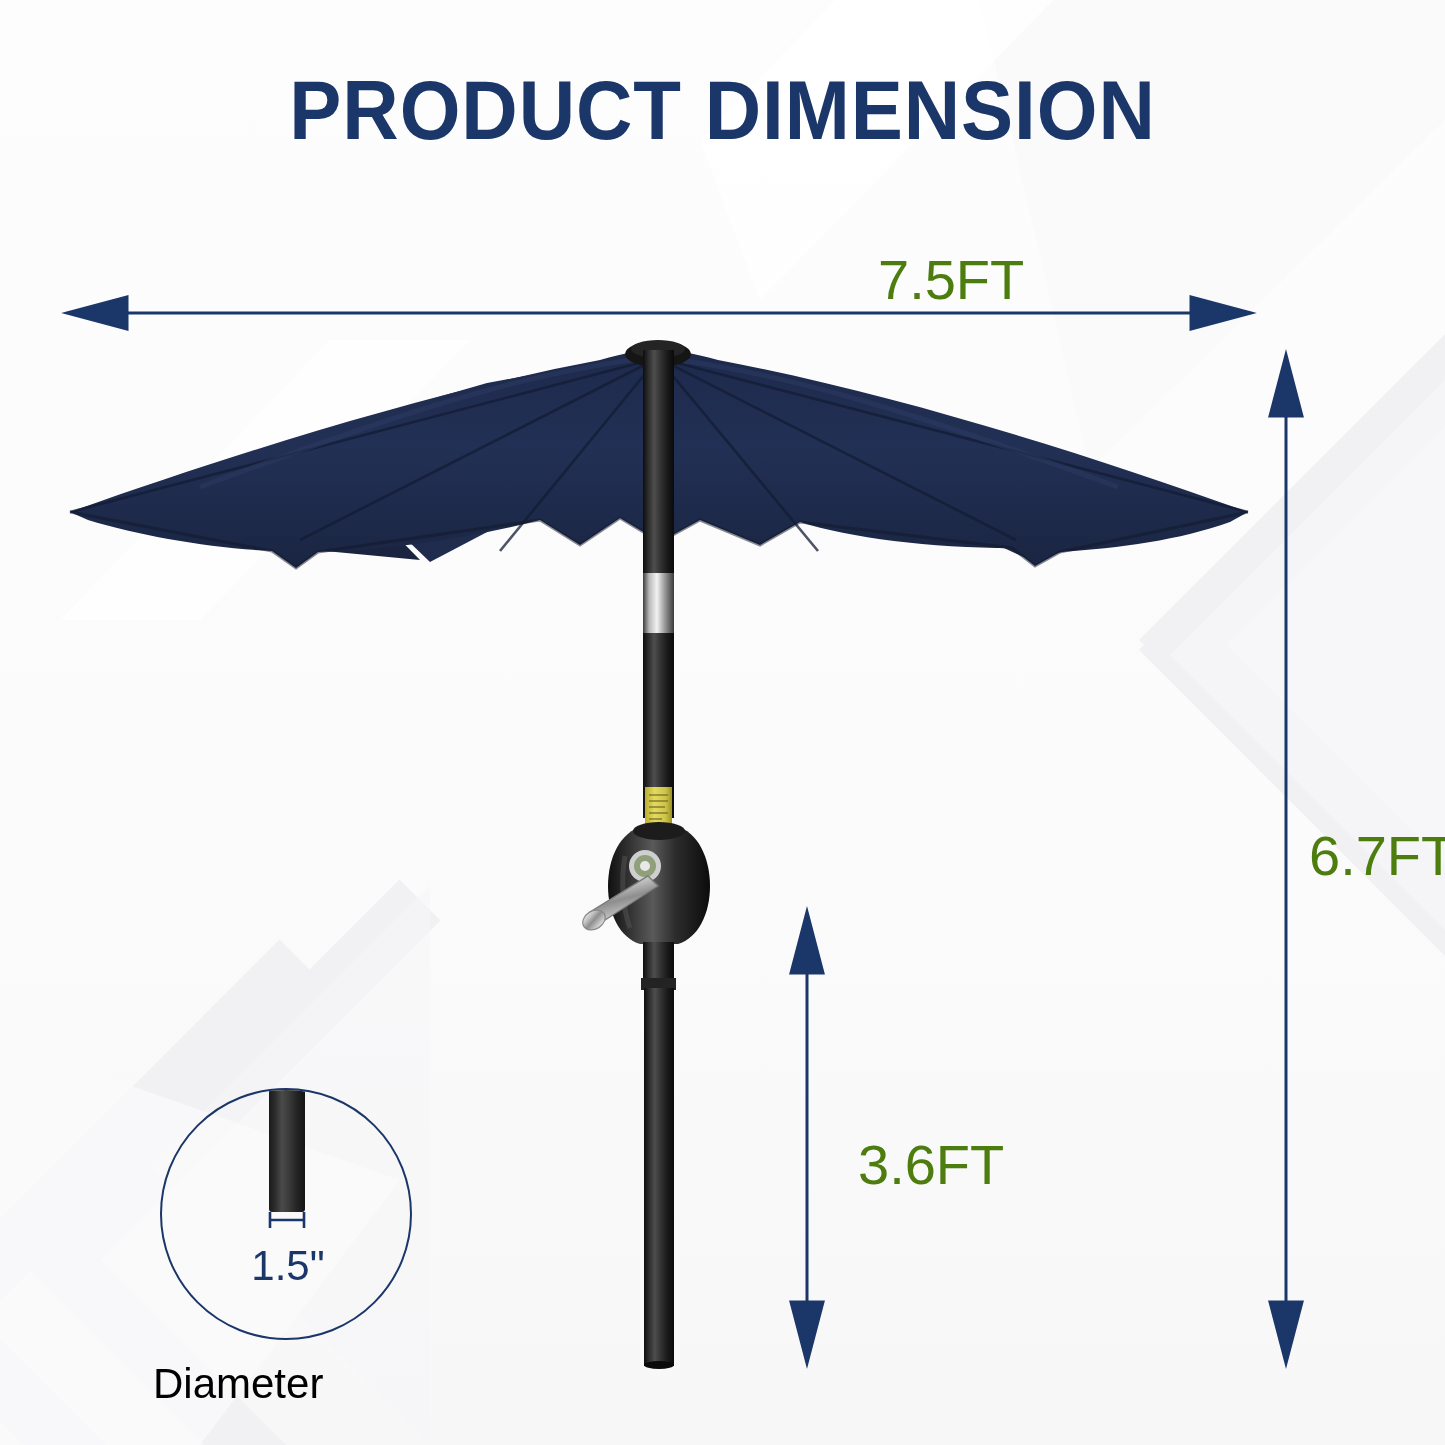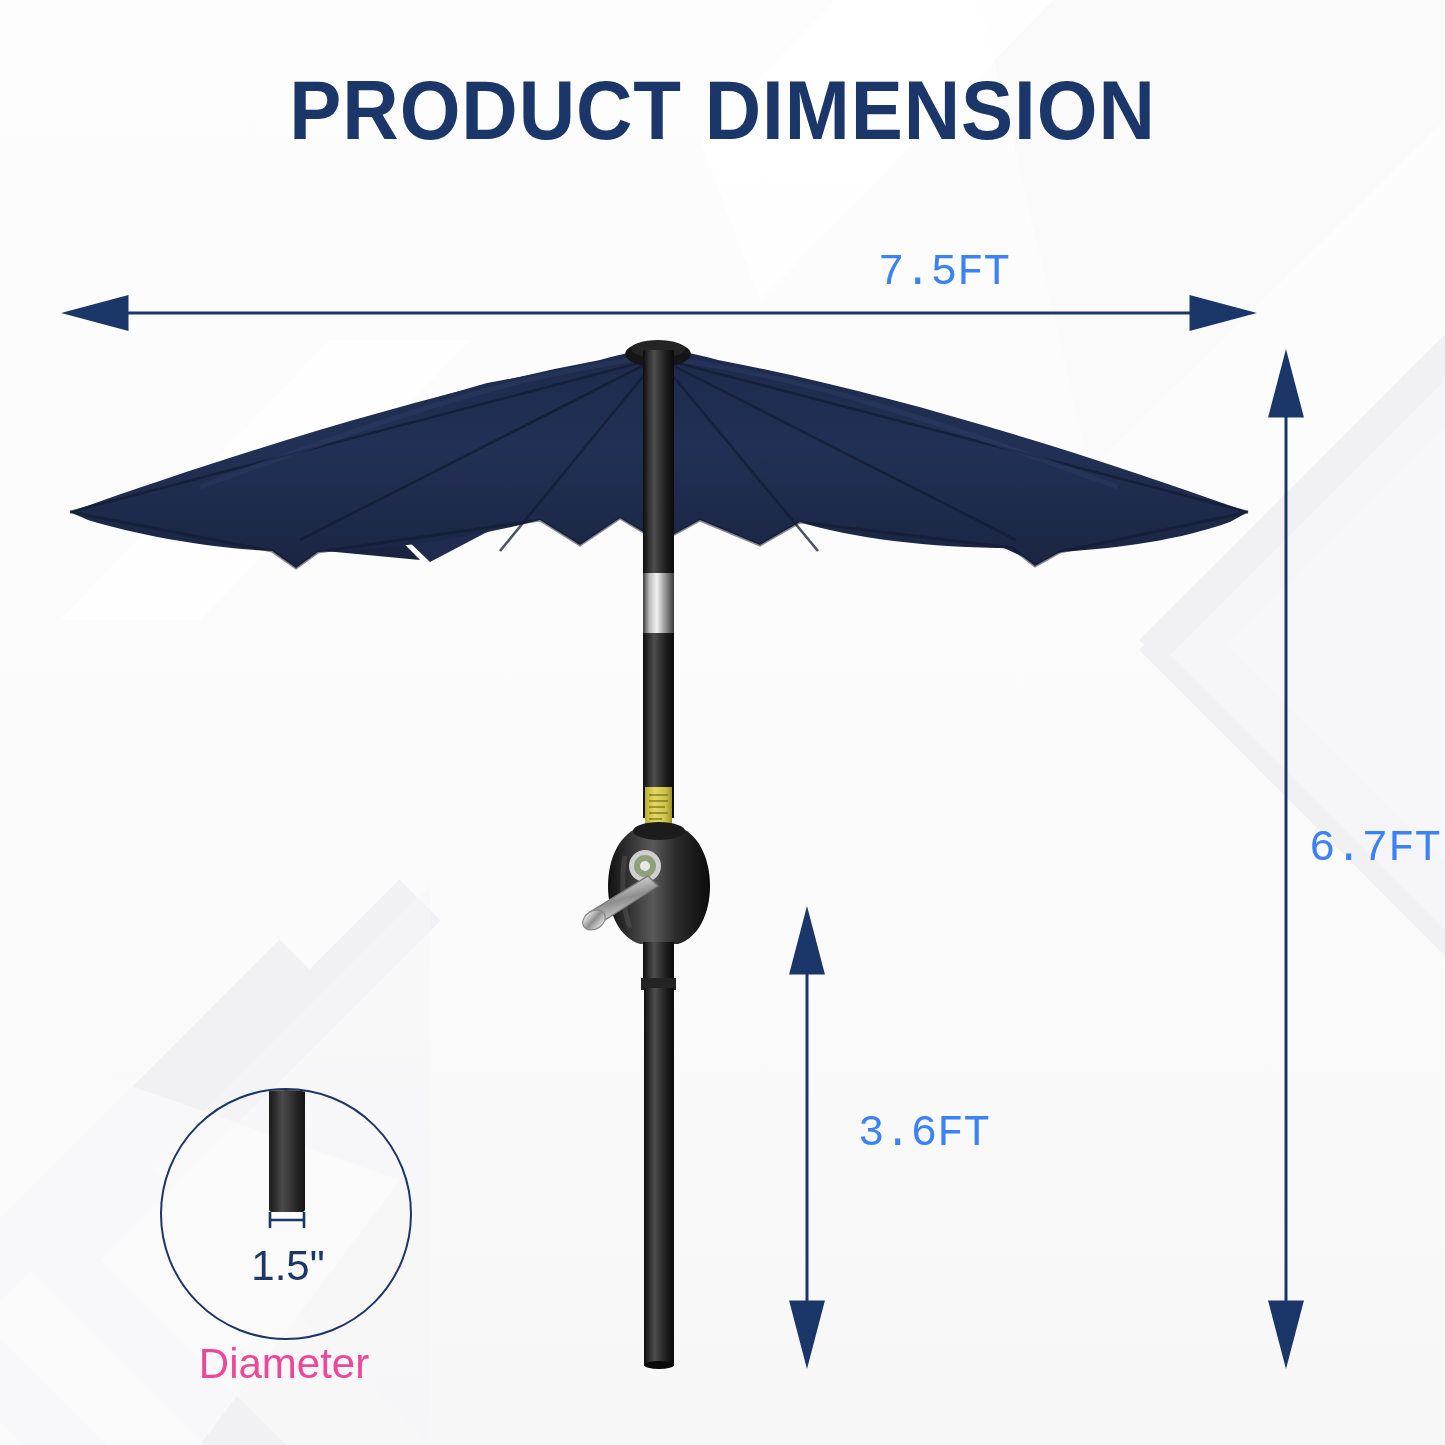--- a/index.html
+++ b/index.html
@@ -65,30 +65,30 @@
     top: 0;
     width: 1445px;
     height: 1445px;
     z-index: 5;
     pointer-events: none;
   }
 
   .dim-label {
     position: absolute;
     z-index: 6;
-    color: #3b82f6;
-    font-size: 44px;
+    color: #4d7c0f;
+    font-size: 56px;
     font-weight: normal;
-    font-family: Liberation Mono, monospace;
+    font-family: Liberation Sans, sans-serif;
     white-space: nowrap;
     user-select: none;
   }
   #label-width  { left: 878px; top: 247px; }
   #label-height { left: 1309px; top: 796px; margin-top: 27px; }
-  #label-clear  { left: 858px; top: 1108px; }
+  #label-clear  { left: 858px; top: 1132px; }
 
   
   #callout {
     position: absolute;
     left: 160px;
     top: 1088px;
     width: 280px;
     height: 300px;
     z-index: 6;
   }
@@ -132,24 +132,24 @@
     text-align: center;
     color: #1b3668;
     font-size: 42px;
     font-weight: normal;
     font-family: "Liberation Sans", sans-serif;
     user-select: none;
   }
   #callout-caption {
     position: absolute;
     left: -7px;
-    top: 252px;
+    top: 272px;
     width: 262px;
-    text-align: center;
-    color: #ec4899;
+    text-align: left;
+    color: #000000;
     font-size: 42px;
     font-weight: normal;
     font-family: "Liberation Sans", sans-serif;
     user-select: none;
   }
 </style>
 </head>
 <body>
 
 <div id="page">

